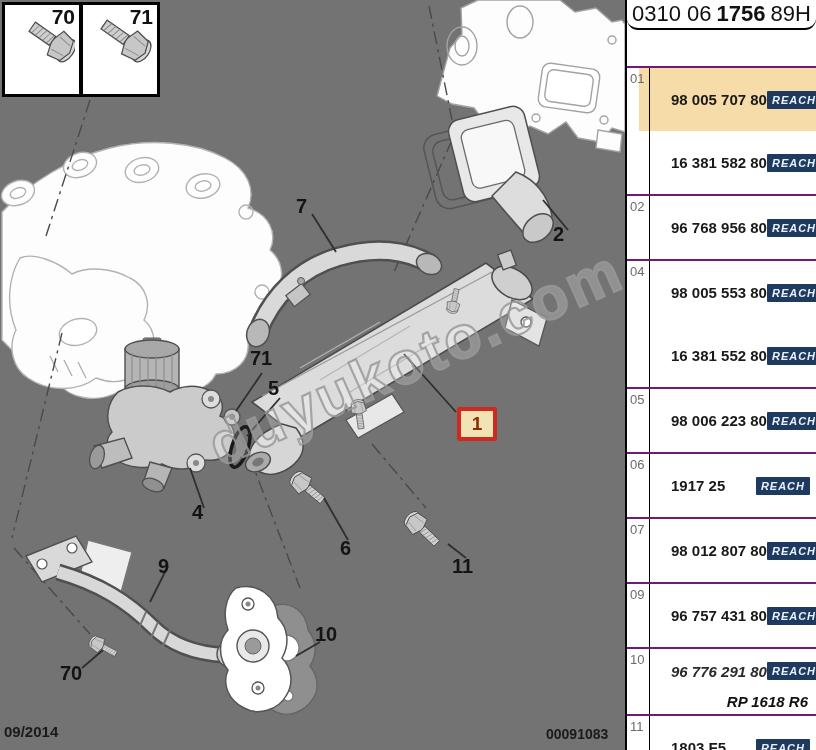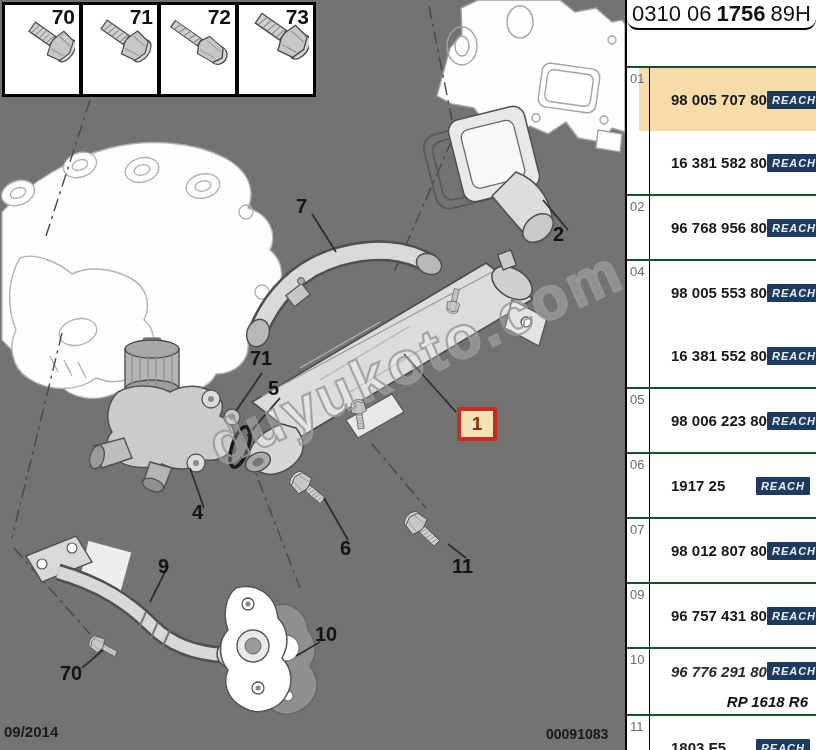--- a/index.html
+++ b/index.html
@@ -22,21 +22,21 @@
   .footnote{position:absolute;font-weight:bold;color:#1a1a1a;}
   #pub-date{left:4px;top:723px;font-size:15px;}
   #doc-number{left:546px;top:726px;font-size:14px;}
   
   #parts-table{position:absolute;left:625px;top:0;width:191px;height:750px;background:#fff;
       border-left:2px solid #000;box-sizing:border-box;overflow:hidden;}
   .thead{height:28px;border-bottom:2px solid #000;display:flex;align-items:center;gap:5px;
       padding-left:5px;font-size:22px;color:#111;border-radius:11px;}
   .thead .b{font-weight:bold;text-align:right;}
   .tgap{height:36px;}
-  .group{position:relative;border-top:2px solid #14532d;}
+  .group{position:relative;border-top:2px solid #701a75;}
   .ref{position:absolute;left:0;top:0;bottom:0;width:23px;border-right:1px solid #000;
       font-size:13px;color:#6a6a6a;padding-top:3px;padding-left:3px;box-sizing:border-box;z-index:2;}
   .parts{margin-left:36px;}
   .part{position:relative;height:63px;display:flex;align-items:center;justify-content:space-between;
       padding:0 6px 0 8px;}
   .part .num{font-weight:bold;font-size:15px;color:#191919;white-space:nowrap;}
   .part.it .num{font-style:italic;font-weight:600;color:#2b2b2b;}
   .part.hl{background:#f6dca8;}
   .part.hl::before{content:'';position:absolute;left:-24px;top:0;bottom:0;width:24px;background:#f6dca8;z-index:1;}
   .has-note .part{height:44px;}
@@ -223,32 +223,20 @@
       <svg viewBox="0 0 70 70" width="70" height="70">
           <use href="#bolt" transform="translate(58,56) rotate(-145) scale(0.75,0.85)"></use>
         </svg>
     </div>
     <div class="hwbox" style="left:80px">
       <span class="num">71</span>
       <svg viewBox="0 0 70 70" width="70" height="70">
           <use href="#bolt" transform="translate(56,56) rotate(-145) scale(0.82)"></use>
         </svg>
     </div>
-    <div class="hwbox" style="left:158px">
-      <span class="num">72</span>
-      <svg viewBox="0 0 70 70" width="70" height="70">
-          <use href="#bolt" transform="translate(58,58) rotate(-145) scale(0.98,0.62)"></use>
-        </svg>
-    </div>
-    <div class="hwbox" style="left:236px">
-      <span class="num">73</span>
-      <svg viewBox="0 0 70 70" width="70" height="70">
-          <use href="#bolt" transform="translate(58,54) rotate(-145) scale(0.9)"></use>
-        </svg>
-    </div>
 
     <div class="callout" style="left:296px;top:196px">7</div>
     <div class="callout" style="left:553px;top:224px">2</div>
     <div class="callout" style="left:250px;top:348px">71</div>
     <div class="callout" style="left:268px;top:378px">5</div>
     <div class="callout-box" style="left:457px;top:407px">1</div>
     <div class="callout" style="left:192px;top:502px">4</div>
     <div class="callout" style="left:340px;top:538px">6</div>
     <div class="callout" style="left:452px;top:556px">11</div>
     <div class="callout" style="left:158px;top:556px">9</div>

